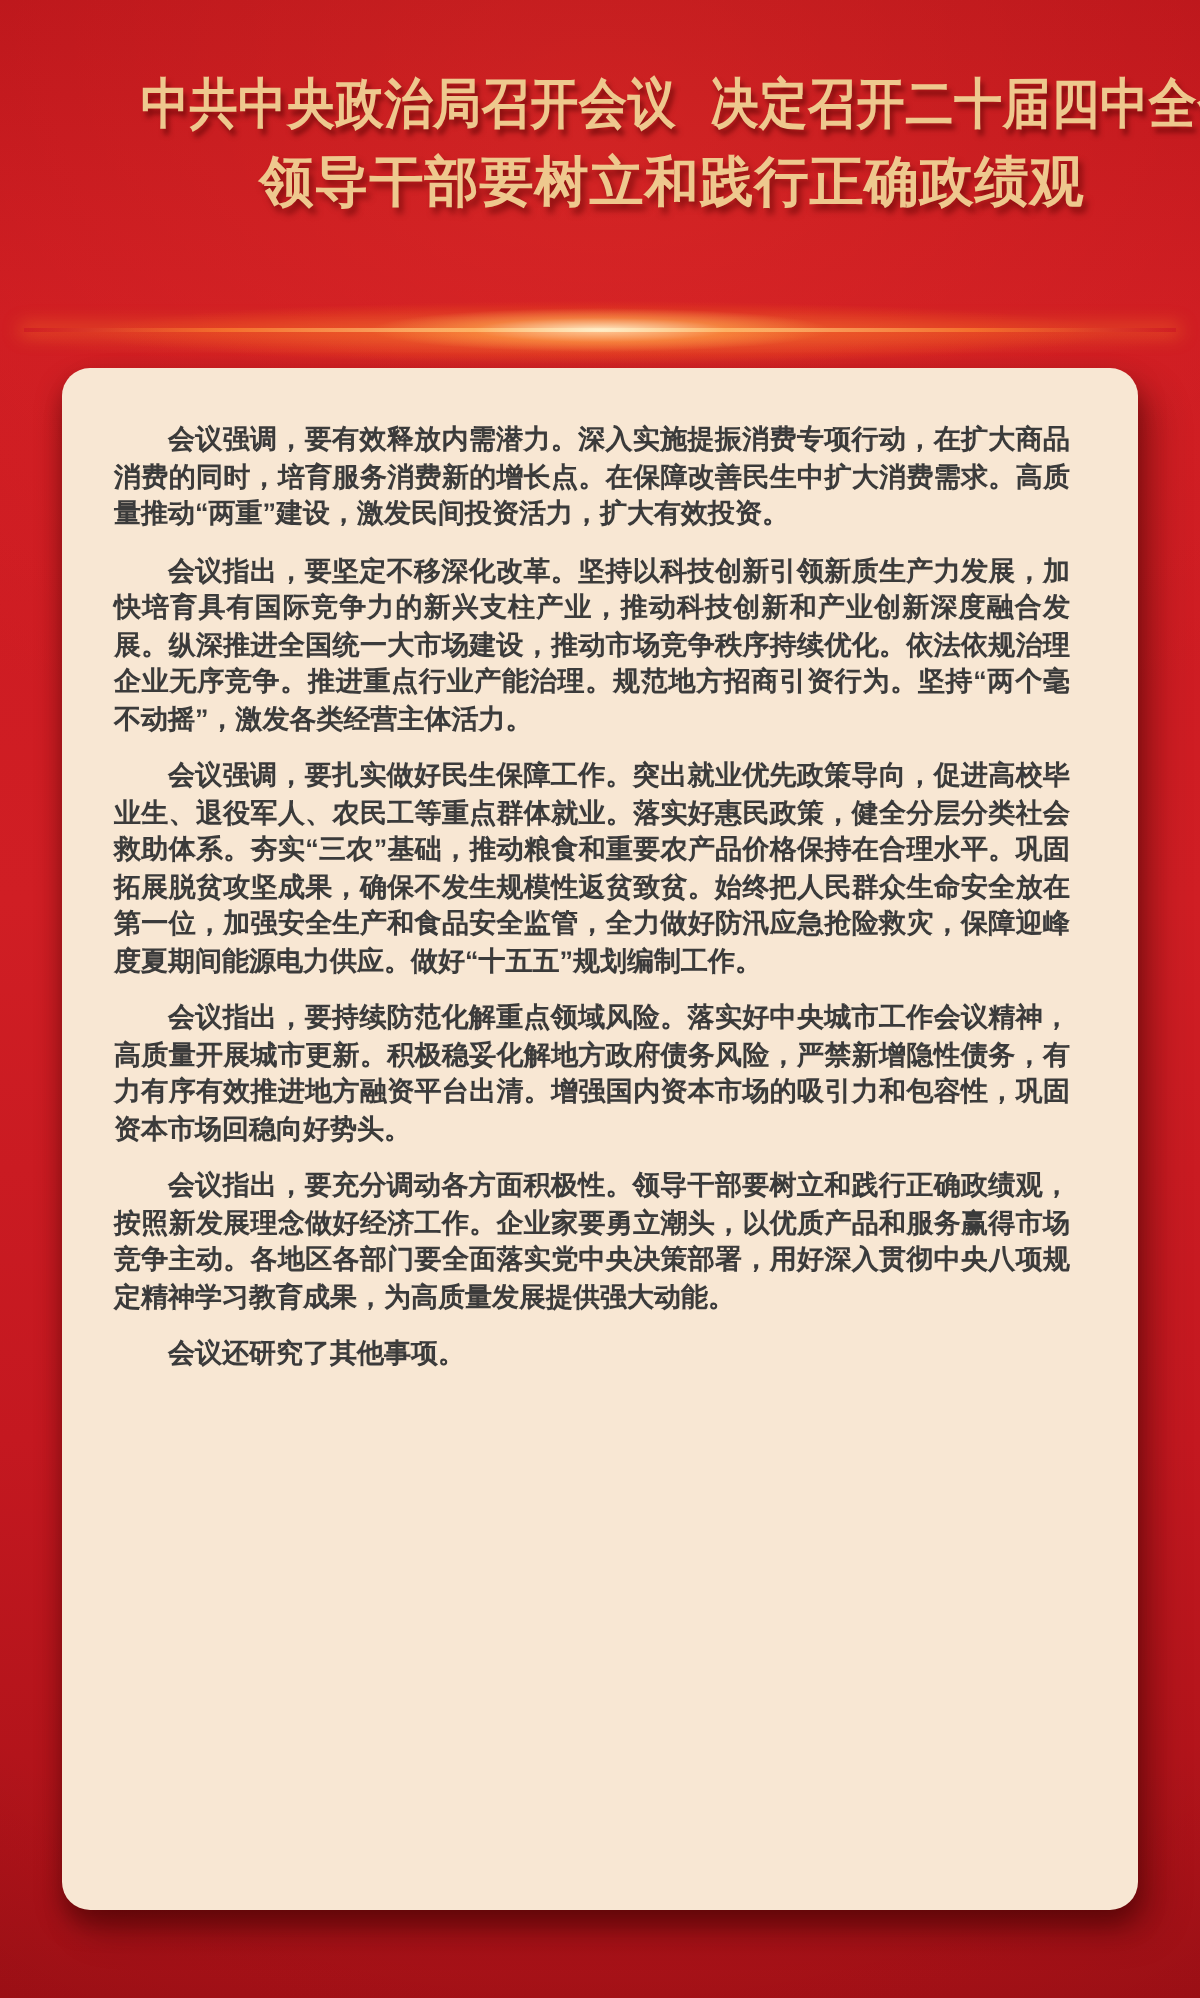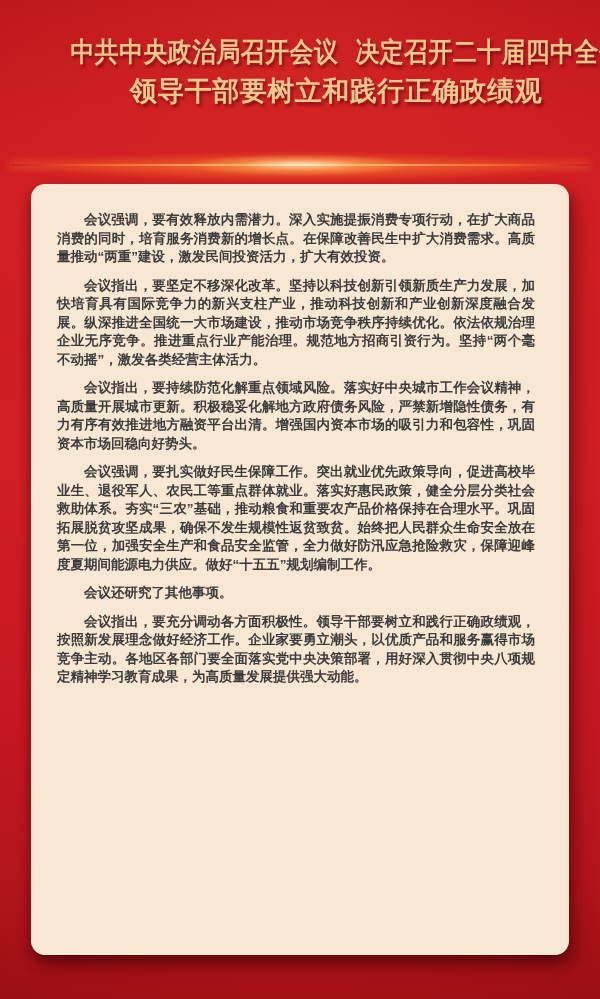--- a/index.html
+++ b/index.html
@@ -118,19 +118,19 @@
   </div>
 
   <div class="flare-band"></div>
   <div class="flare-line"></div>
   <div class="flare-core"></div>
   <div class="warm-glow"></div>
 
   <div class="card">
     <p>会议强调，要有效释放内需潜力。深入实施提振消费专项行动，在扩大商品消费的同时，培育服务消费新的增长点。在保障改善民生中扩大消费需求。高质量推动“两重”建设，激发民间投资活力，扩大有效投资。</p>
     <p>会议指出，要坚定不移深化改革。坚持以科技创新引领新质生产力发展，加快培育具有国际竞争力的新兴支柱产业，推动科技创新和产业创新深度融合发展。纵深推进全国统一大市场建设，推动市场竞争秩序持续优化。依法依规治理企业无序竞争。推进重点行业产能治理。规范地方招商引资行为。坚持“两个毫不动摇”，激发各类经营主体活力。</p>
+    <p>会议强调，要扎实做好民生保障工作。突出就业优先政策导向，促进高校毕业生、退役军人、农民工等重点群体就业。落实好惠民政策，健全分层分类社会救助体系。夯实“三农”基础，推动粮食和重要农产品价格保持在合理水平。巩固拓展脱贫攻坚成果，确保不发生规模性返贫致贫。始终把人民群众生命安全放在第一位，加强安全生产和食品安全监管，全力做好防汛应急抢险救灾，保障迎峰度夏期间能源电力供应。做好“十五五”规划编制工作。</p>
     <p>会议指出，要持续防范化解重点领域风险。落实好中央城市工作会议精神，高质量开展城市更新。积极稳妥化解地方政府债务风险，严禁新增隐性债务，有力有序有效推进地方融资平台出清。增强国内资本市场的吸引力和包容性，巩固资本市场回稳向好势头。</p>
-    <p>会议强调，要扎实做好民生保障工作。突出就业优先政策导向，促进高校毕业生、退役军人、农民工等重点群体就业。落实好惠民政策，健全分层分类社会救助体系。夯实“三农”基础，推动粮食和重要农产品价格保持在合理水平。巩固拓展脱贫攻坚成果，确保不发生规模性返贫致贫。始终把人民群众生命安全放在第一位，加强安全生产和食品安全监管，全力做好防汛应急抢险救灾，保障迎峰度夏期间能源电力供应。做好“十五五”规划编制工作。</p>
+    <p>会议指出，要充分调动各方面积极性。领导干部要树立和践行正确政绩观，按照新发展理念做好经济工作。企业家要勇立潮头，以优质产品和服务赢得市场竞争主动。各地区各部门要全面落实党中央决策部署，用好深入贯彻中央八项规定精神学习教育成果，为高质量发展提供强大动能。</p>
     <p>会议还研究了其他事项。</p>
-    <p>会议指出，要充分调动各方面积极性。领导干部要树立和践行正确政绩观，按照新发展理念做好经济工作。企业家要勇立潮头，以优质产品和服务赢得市场竞争主动。各地区各部门要全面落实党中央决策部署，用好深入贯彻中央八项规定精神学习教育成果，为高质量发展提供强大动能。</p>
   </div>
 
 </div>
 
 </body></html>

